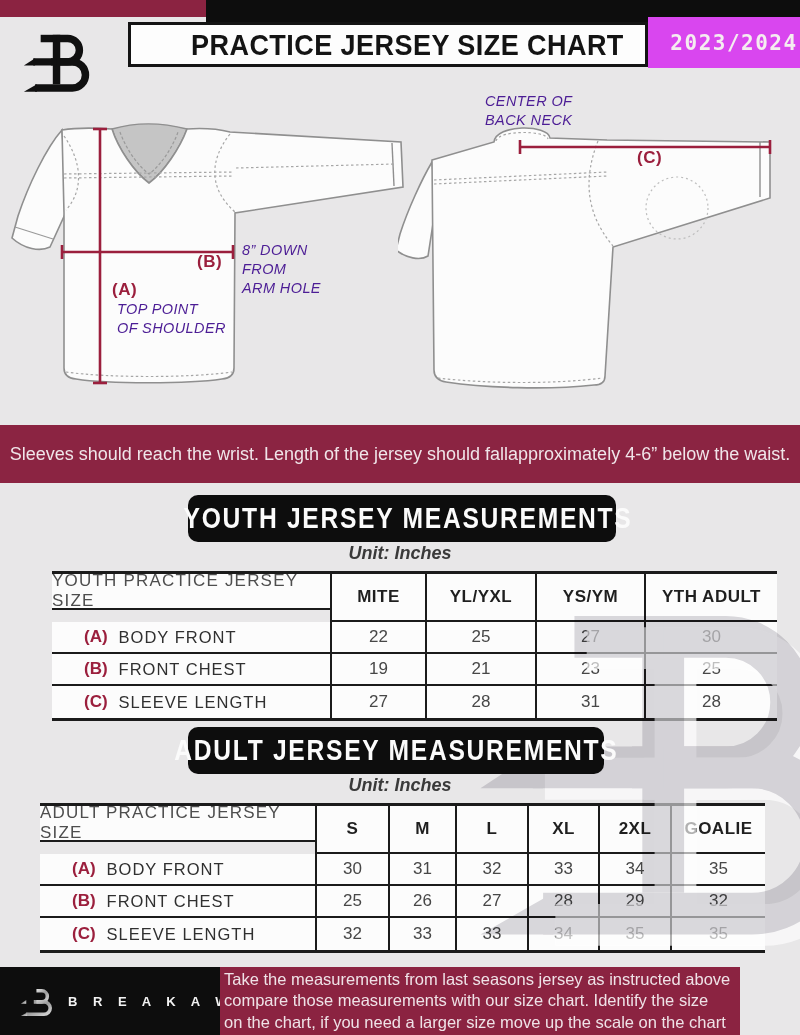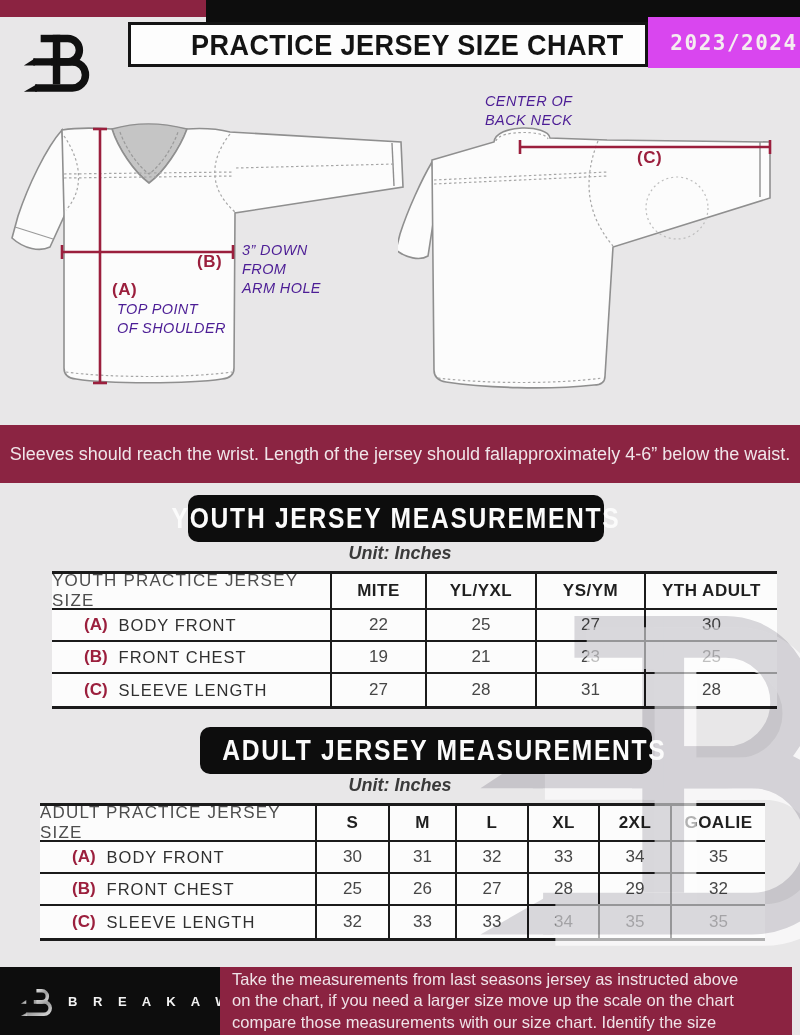--- a/index.html
+++ b/index.html
@@ -66,38 +66,38 @@
     display:grid;border-top:3px solid #1B1B1B;border-bottom:3px solid #1B1B1B;
     z-index:2;
   }
   .tbl .c{
     background:#FCFCFC;border-bottom:2px solid #1B1B1B;box-sizing:border-box;
     display:flex;align-items:center;justify-content:center;
   }
   .tbl .c.vline{border-left:2px solid #1B1B1B;}
   .tbl .c.last{border-bottom:none;}
   .tbl .hcell{height:36px;color:#4E4E4E;font-size:17px;letter-spacing:1.2px;}
-  .tbl .hsize{height:36px;color:#1F1F1F;font-weight:700;font-size:17px;letter-spacing:.5px;}
+  .tbl .hsize{height:48px;color:#1F1F1F;font-weight:700;font-size:17px;letter-spacing:.5px;}
   .tbl .rcell{height:32px;justify-content:flex-start;padding-left:32px;gap:11px;}
   .tbl .rcell .k{color:#9B1F3D;font-weight:800;font-size:17px;}
   .tbl .rcell .t{color:#303030;font-size:16.5px;letter-spacing:1px;}
   .tbl .vcell{height:32px;color:#474747;font-size:17px;}
 
   
   .footer-black{
     left:0;top:967px;width:220px;height:68px;background:#0D0D0D;z-index:6;
     display:flex;align-items:center;
   }
   .footer-brand{
     color:#F2F2F2;font-weight:700;font-size:13px;letter-spacing:6px;
     margin-left:8px;white-space:nowrap;
   }
   .footer-maroon{
-    left:220px;top:967px;width:572px;height:68px;background:#8B2341;z-index:6;
-    display:flex;flex-direction:column;justify-content:center;padding-left:12px;
+    left:220px;top:967px;width:520px;height:68px;background:#8B2341;z-index:6;
+    display:flex;flex-direction:column;justify-content:center;padding-left:4px;
     box-sizing:border-box;
   }
   .footer-maroon div{color:#EFE2E7;font-size:16.5px;line-height:21.5px;white-space:nowrap;}
 
   .watermark{z-index:3;pointer-events:none;mix-blend-mode:multiply;}
   .watermark-hi{z-index:3;pointer-events:none;opacity:.65;}
   svg{display:block;}
   .jersey{z-index:2;}
 </style>
 </head>
@@ -187,21 +187,21 @@
     </g>
   </svg>
 
   <div class="abs mkey" style="left:112px;top:280px;">(A)</div>
   <div class="abs mnote" style="left:117px;top:300px;">
     <div>TOP POINT</div>
     <div>OF SHOULDER</div>
   </div>
   <div class="abs mkey" style="left:197px;top:252px;">(B)</div>
   <div class="abs mnote" style="left:242px;top:241px;">
-    <div>3” DOWN</div>
+    <div>8” DOWN</div>
     <div>FROM</div>
     <div>ARM HOLE</div>
   </div>
   <div class="abs mnote" style="left:485px;top:92px;">
     <div>CENTER OF</div>
     <div>BACK NECK</div>
   </div>
   <div class="abs mkey" style="left:637px;top:148px;">(C)</div>
 
   <div class="abs banner">
@@ -223,21 +223,21 @@
       <path d="M20,17 H37"></path>
         <path d="M37,13 V66"></path>
       <path d="M37,17 H49 A12.5,12.5 0 0 1 49,42 H31"></path>
       <path d="M12,42 H56"></path>
         <path d="M37,42 H54 A14,14 0 0 1 54,70 H14"></path>
     </g>
     <polygon points="14,38 14,46 2,46" fill="#DBDADE"></polygon>
     <polygon points="16,66 16,74 2,74" fill="#DBDADE"></polygon>
   </svg>
 
-  <div class="abs section-box" style="left:188px;top:495px;">
+  <div class="abs section-box" style="left:188px;top:495px;padding-left:12px;">
     <span>YOUTH JERSEY MEASUREMENTS</span>
   </div>
   <div class="abs unit" style="top:543px;">Unit: Inches</div>
 
   <div class="abs tbl" style="left:52px;top:571px;width:725px;grid-template-columns:278px 95px 110px 109px 133px;">
     <div class="c hcell">YOUTH PRACTICE JERSEY SIZE</div>
     <div class="c hsize vline">MITE</div>
     <div class="c hsize vline">YL/YXL</div>
     <div class="c hsize vline">YS/YM</div>
     <div class="c hsize vline">YTH ADULT</div>
@@ -263,21 +263,21 @@
     <div class="c rcell last">
       <span class="k">(C)</span>
       <span class="t">SLEEVE LENGTH</span>
     </div>
     <div class="c vcell vline last">27</div>
     <div class="c vcell vline last">28</div>
     <div class="c vcell vline last">31</div>
     <div class="c vcell vline last">28</div>
   </div>
 
-  <div class="abs section-box" style="left:200px;top:727px;padding-left:36px;">
+  <div class="abs section-box" style="left:188px;top:727px;">
     <span>ADULT JERSEY MEASUREMENTS</span>
   </div>
   <div class="abs unit" style="top:775px;">Unit: Inches</div>
 
   <div class="abs tbl" style="left:40px;top:803px;width:725px;grid-template-columns:275px 73px 67px 72px 71px 72px 95px;">
     <div class="c hcell">ADULT PRACTICE JERSEY SIZE</div>
     <div class="c hsize vline">S</div>
     <div class="c hsize vline">M</div>
     <div class="c hsize vline">L</div>
     <div class="c hsize vline">XL</div>
@@ -334,17 +334,17 @@
         <path d="M12,42 H56"></path>
           <path d="M37,42 H54 A14,14 0 0 1 54,70 H14"></path>
       </g>
       <polygon points="14,38 14,46 2,46" fill="url(#silver)"></polygon>
       <polygon points="16,66 16,74 2,74" fill="url(#silver)"></polygon>
     </svg>
     <span class="footer-brand">B R E A K A W A Y</span>
   </div>
   <div class="abs footer-maroon">
     <div>Take the measurements from last seasons jersey as instructed above</div>
+    <div>compare those measurements  with our size chart. Identify the size</div>
     <div>on the chart, if you need a larger size move up the scale on the chart</div>
-    <div>compare those measurements  with our size chart. Identify the size</div>
   </div>
 
 </div>
 
 </body></html>

